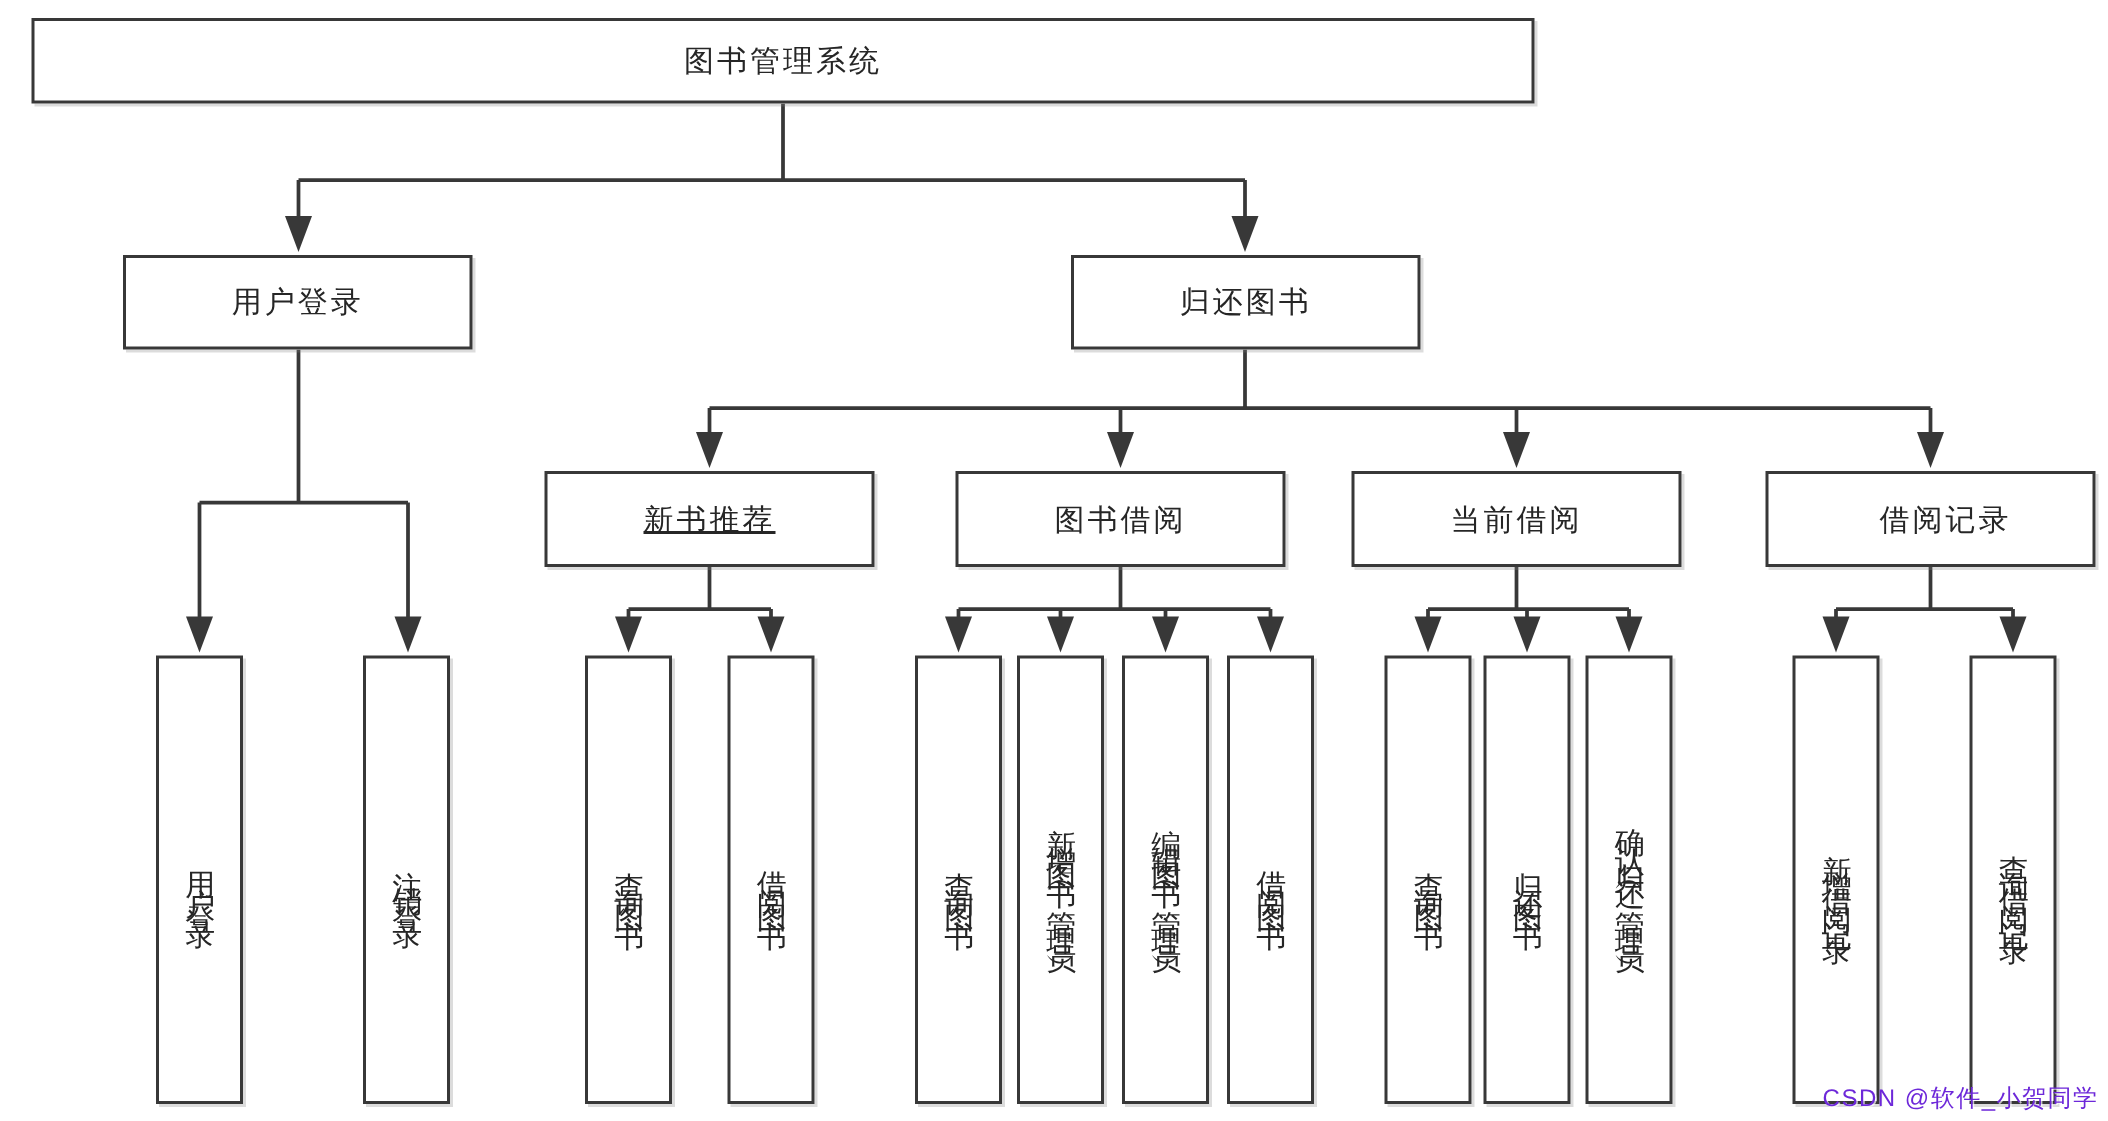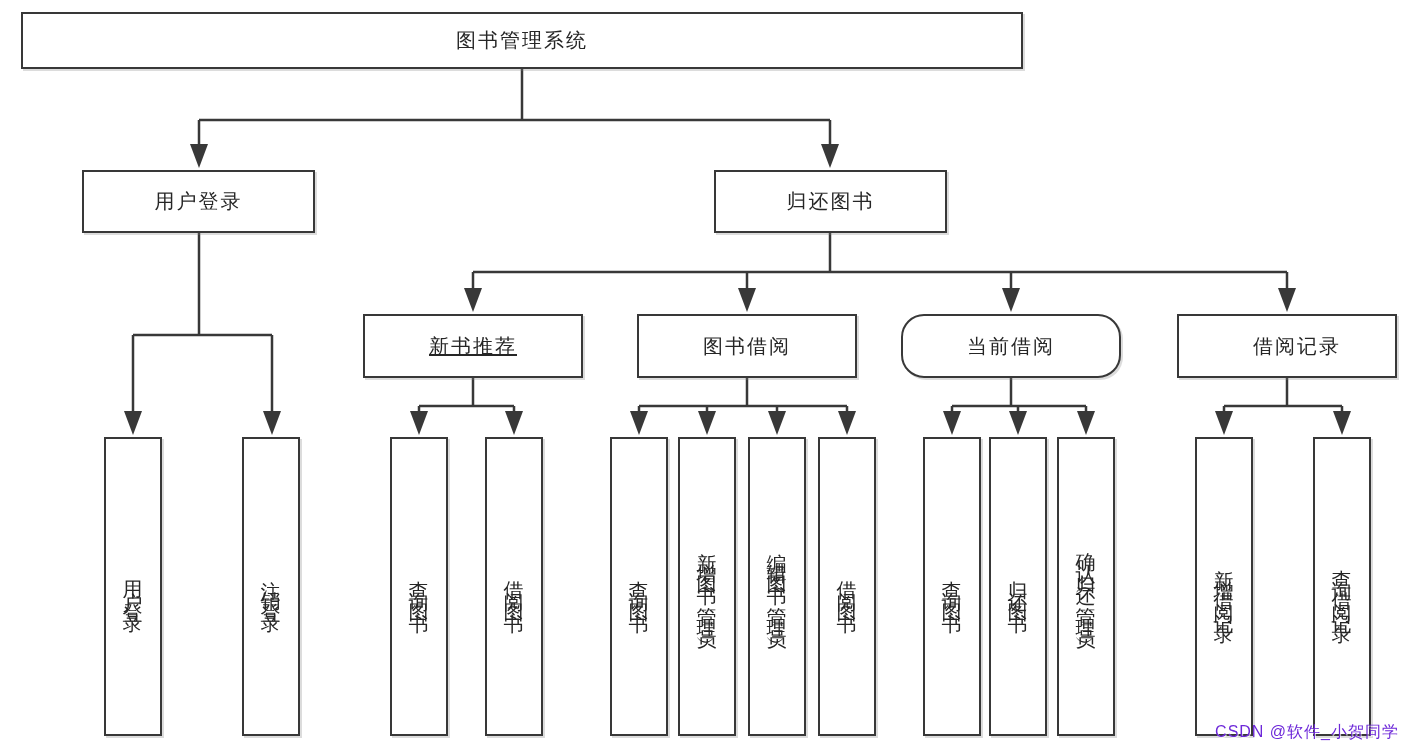--- a/index.html
+++ b/index.html
@@ -94,21 +94,21 @@
     </g>
   </svg>
 
   <div class="node hnode" style="left:21px; top:12px; width:1002px; height:57px;">图书管理系统</div>
 
   <div class="node hnode" style="left:82px; top:170px; width:233px; height:63px;">用户登录</div>
   <div class="node hnode" style="left:714px; top:170px; width:233px; height:63px;">归还图书</div>
 
   <div class="node hnode" style="left:363px; top:314px; width:220px; height:64px;text-decoration:underline;">新书推荐</div>
   <div class="node hnode" style="left:637px; top:314px; width:220px; height:64px;">图书借阅</div>
-  <div class="node hnode" style="left:901px; top:314px; width:220px; height:64px;border-radius:23px;">当前借阅</div>
+  <div class="node hnode" style="left:901px; top:314px; width:220px; height:64px;">当前借阅</div>
   <div class="node hnode" style="left:1177px; top:314px; width:220px; height:64px;padding-left:20px;">借阅记录</div>
 
   <div class="node vnode" style="left:104px; top:437px; width:58px; height:299px;">
     <span>用户登录</span>
   </div>
   <div class="node vnode" style="left:242px; top:437px; width:58px; height:299px;">
     <span>注销登录</span>
   </div>
 
   <div class="node vnode" style="left:390px; top:437px; width:58px; height:299px;">

